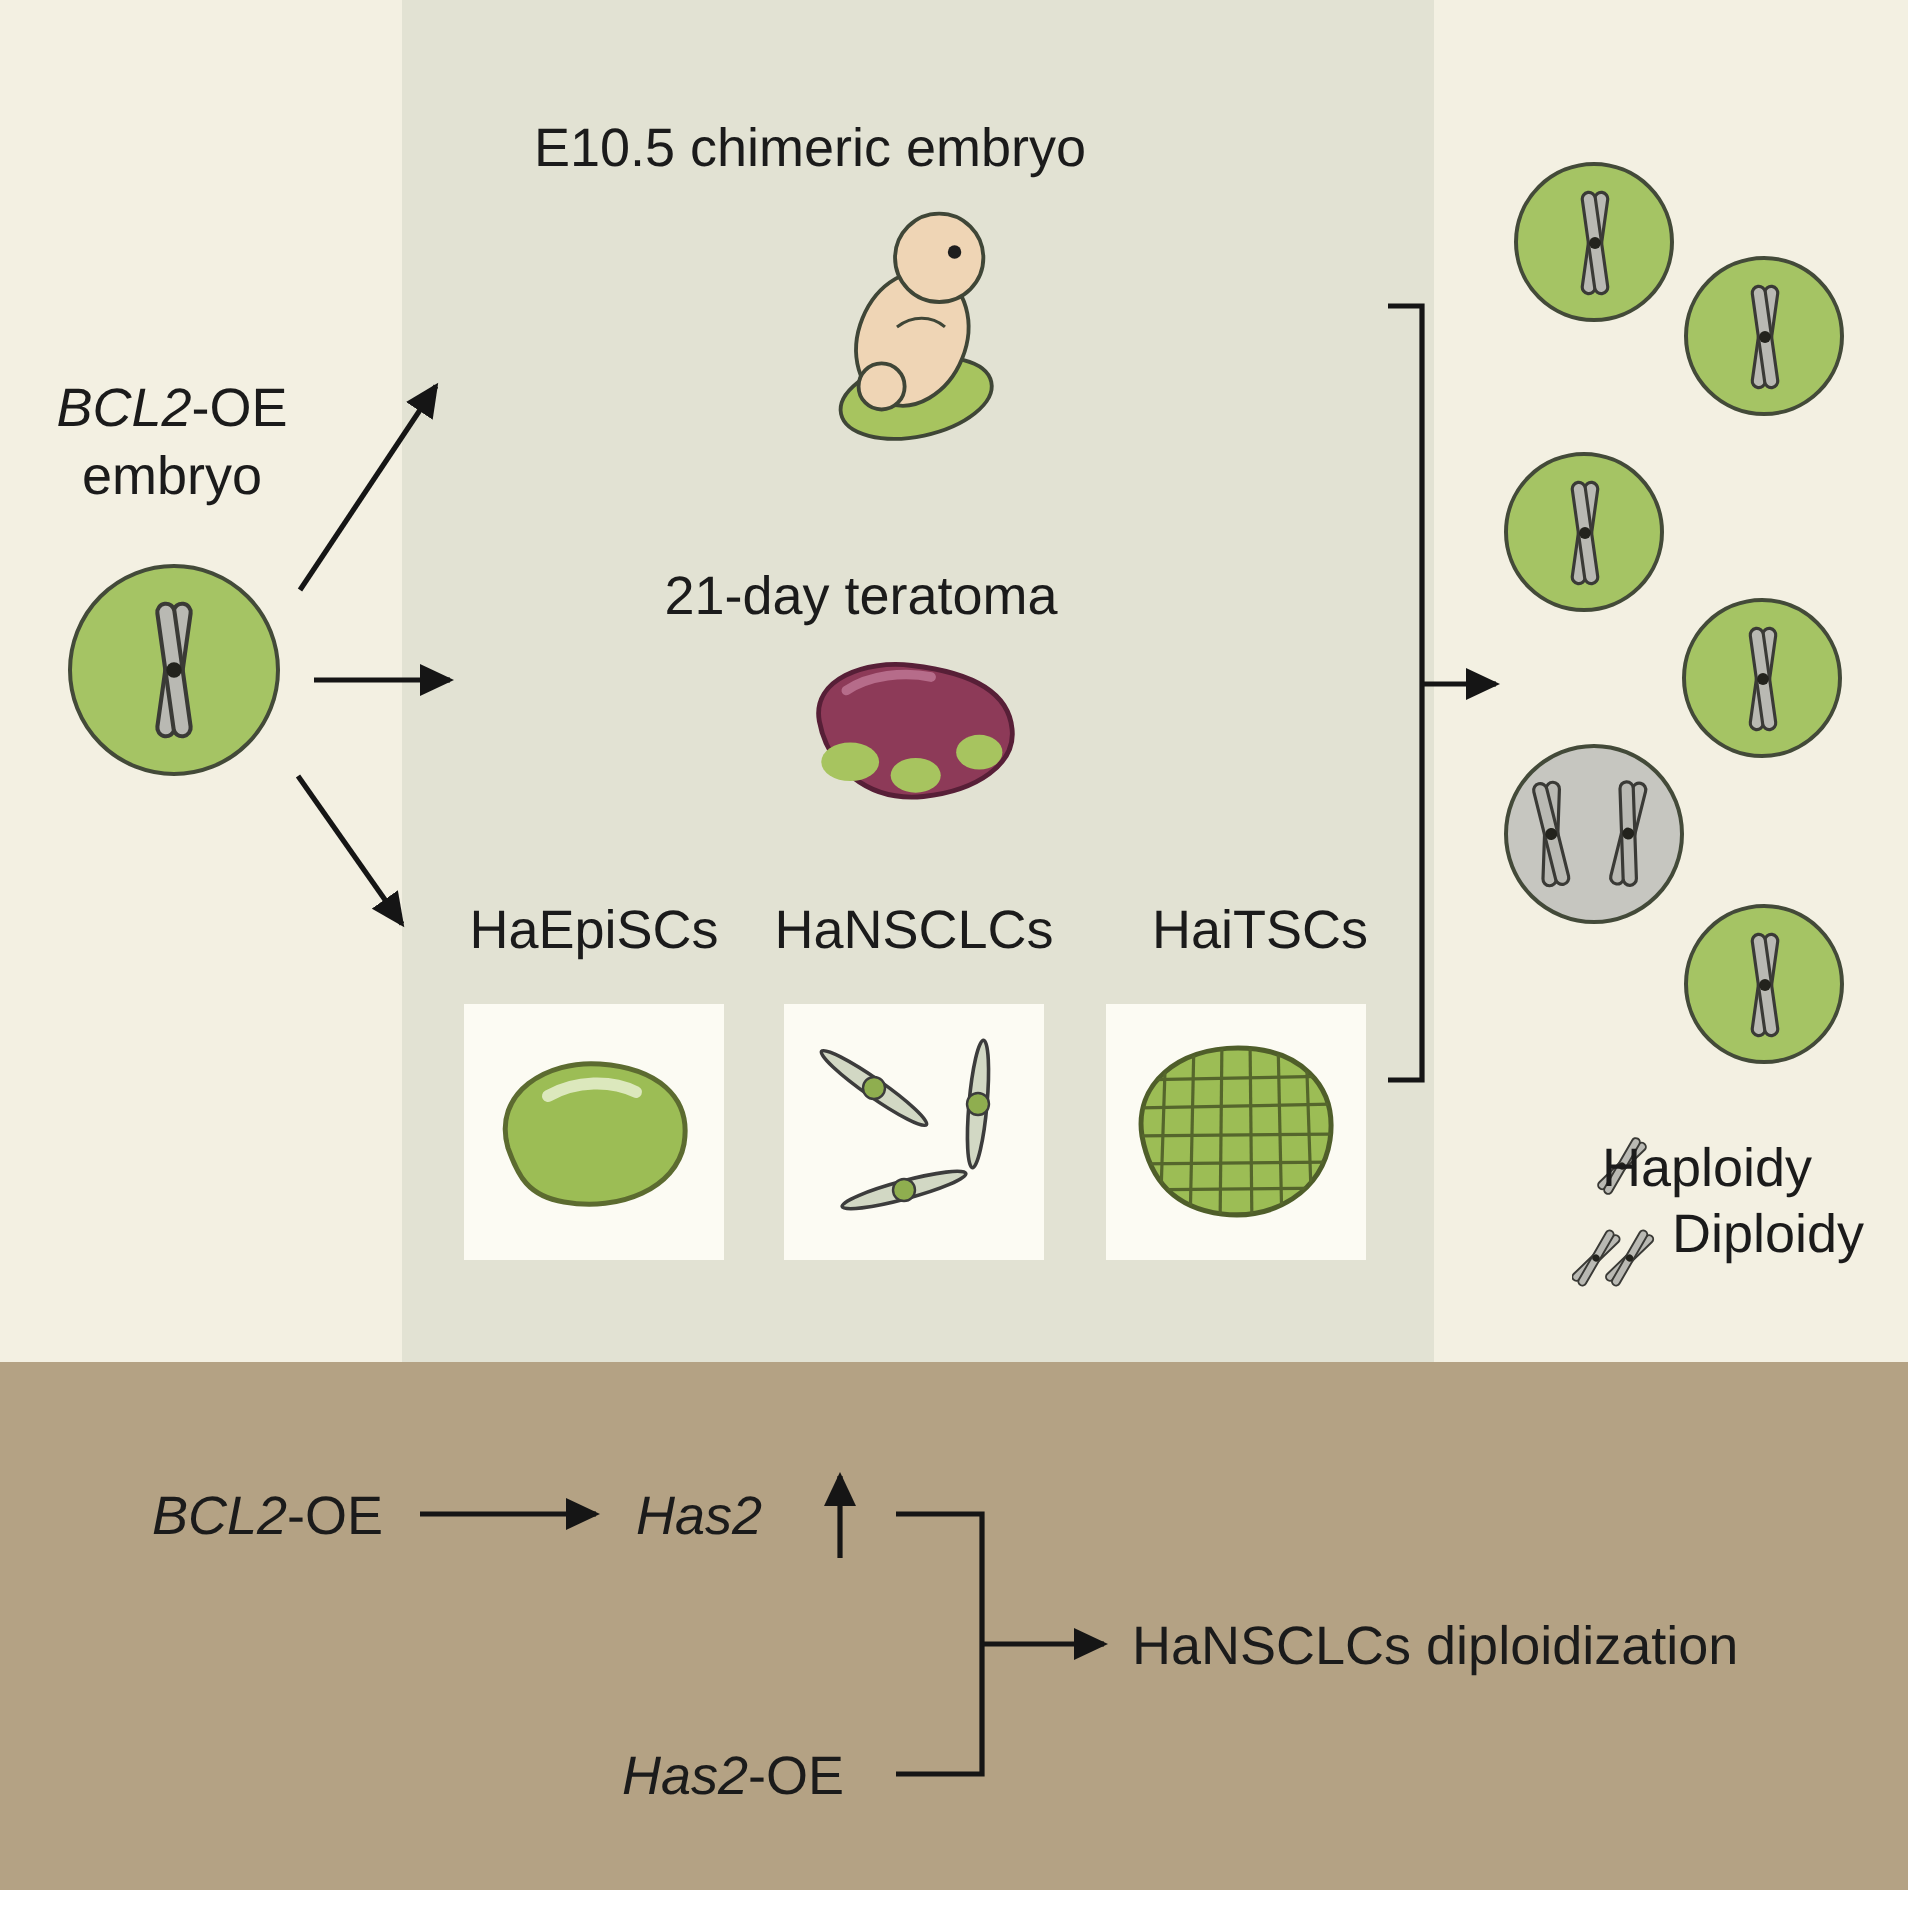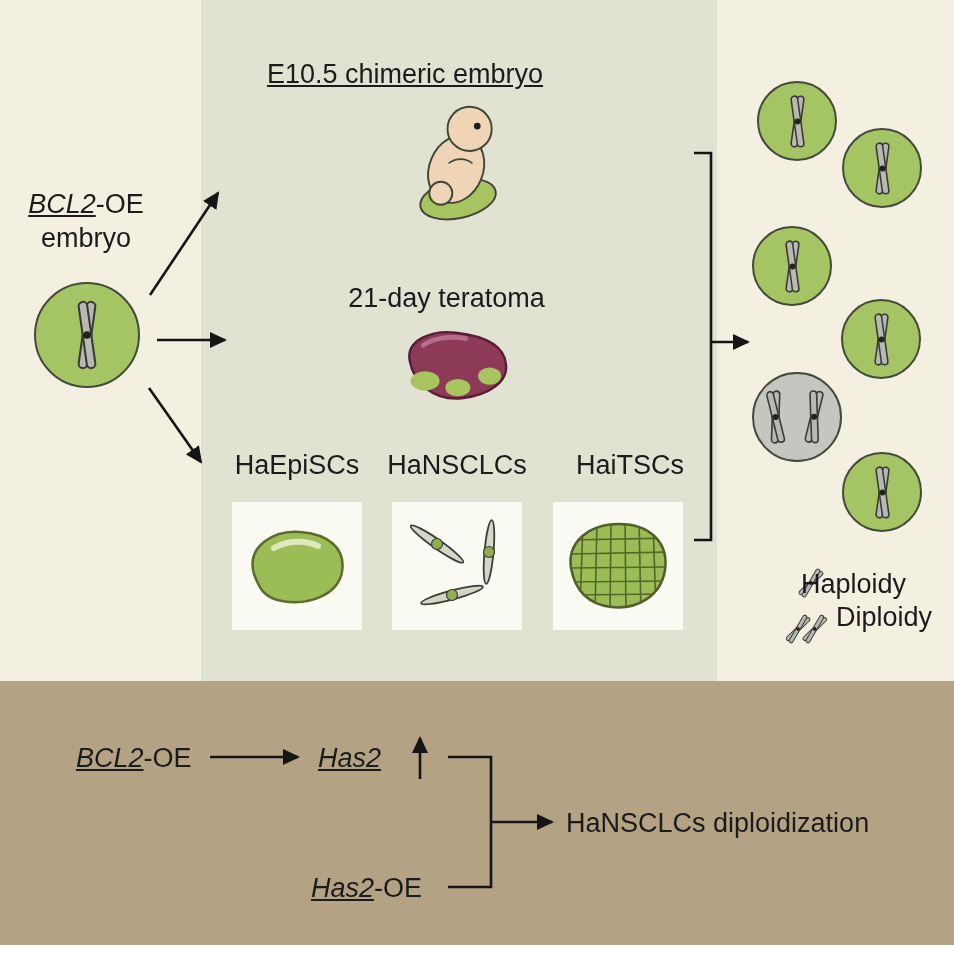--- a/index.html
+++ b/index.html
@@ -1,20 +1,20 @@
 <!DOCTYPE html>
 <html><head>
 <meta charset="utf-8">
 <style>
   html,body{margin:0;padding:0;}
   body{font-family:"Liberation Sans", sans-serif;}
   #fig{position:relative;width:954px;height:954px;background:#f3f0e2;overflow:hidden;}
   .abs{position:absolute;}
   .txt{font-size:27px;color:#1b1b1b;line-height:1.25;white-space:nowrap;}
-  .i{font-style:italic;text-decoration:underline;}
+  .i{font-style:italic;}
   .center{text-align:center;}
   .cell{position:absolute;border-radius:50%;background:#a5c464;border:2.6px solid #434a39;
         box-sizing:border-box;display:flex;align-items:center;justify-content:center;}
   .cell.gray{background:#c6c6c0;}
   .imgpanel{position:absolute;width:130px;height:128px;background:#fcfbf3;}
   .band{position:absolute;left:0;width:954px;}
   .overlay{position:absolute;left:0;top:0;pointer-events:none;}
   .cx{transform:translateX(-50%);}
 </style>
 </head>
@@ -59,32 +59,32 @@
     <span><span class="i">BCL2</span><span>-OE</span></span><br>
     <span>embryo</span>
   </div>
 
   <div class="cell" style="left:34px;top:282px;width:106px;height:106px;">
     <svg viewBox="0 0 44 84" width="38" height="72">
         <use href="#chrom"></use>
       </svg>
   </div>
 
-  <div class="txt abs center" style="left:201px;top:58px;width:408px;text-decoration:underline;">E10.5 chimeric embryo</div>
+  <div class="txt abs center" style="left:201px;top:58px;width:408px;">E10.5 chimeric embryo</div>
 
   <svg class="abs" viewBox="0 0 100 130" width="96" height="125" style="left:412px;top:100px;">
     <ellipse cx="48" cy="103" rx="40" ry="20" transform="rotate(-12 48 103)" fill="#a7c45f" stroke="#3f4637" stroke-width="2"></ellipse>
     <ellipse cx="46" cy="72" rx="28" ry="36" transform="rotate(22 46 72)" fill="#efd5b5" stroke="#3f4637" stroke-width="2"></ellipse>
     <circle cx="30" cy="97" r="12" fill="#efd5b5" stroke="#3f4637" stroke-width="2"></circle>
     <circle cx="60" cy="30" r="23" fill="#efd5b5" stroke="#3f4637" stroke-width="2"></circle>
     <circle cx="68" cy="27" r="3.5" fill="#1e1e1e"></circle>
     <path d="M38,66 C46,60 56,60 63,66" fill="none" stroke="#3f4637" stroke-width="1.6"></path>
   </svg>
 
-  <div class="txt abs center" style="left:215px;top:282px;width:431px;padding-left:16px;">21-day teratoma</div>
+  <div class="txt abs center" style="left:199px;top:282px;width:431px;padding-left:16px;">21-day teratoma</div>
 
   <svg class="abs" viewBox="0 0 120 82" width="116" height="79" style="left:396px;top:326px;">
     <path d="M14,36 C10,14 38,4 62,7 C88,10 112,18 114,40 C116,58 96,72 68,75 C38,78 18,58 14,36 Z" fill="#8d3a58" stroke="#571f37" stroke-width="2.5"></path>
     <path d="M28,20 C40,12 58,10 72,13" fill="none" stroke="#b66c8a" stroke-width="5" stroke-linecap="round"></path>
     <ellipse cx="30" cy="57" rx="15" ry="10" fill="#a7c45f"></ellipse>
     <ellipse cx="64" cy="64" rx="13" ry="9" fill="#a7c45f"></ellipse>
     <ellipse cx="97" cy="52" rx="12" ry="9" fill="#a7c45f"></ellipse>
   </svg>
 
   <div class="txt abs cx" style="left:457px;top:449px;">HaNSCLCs</div>

